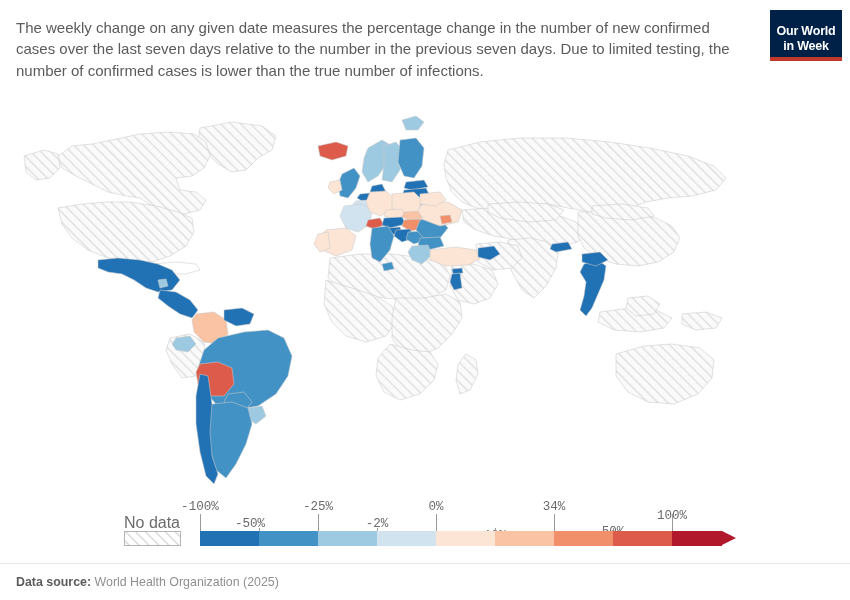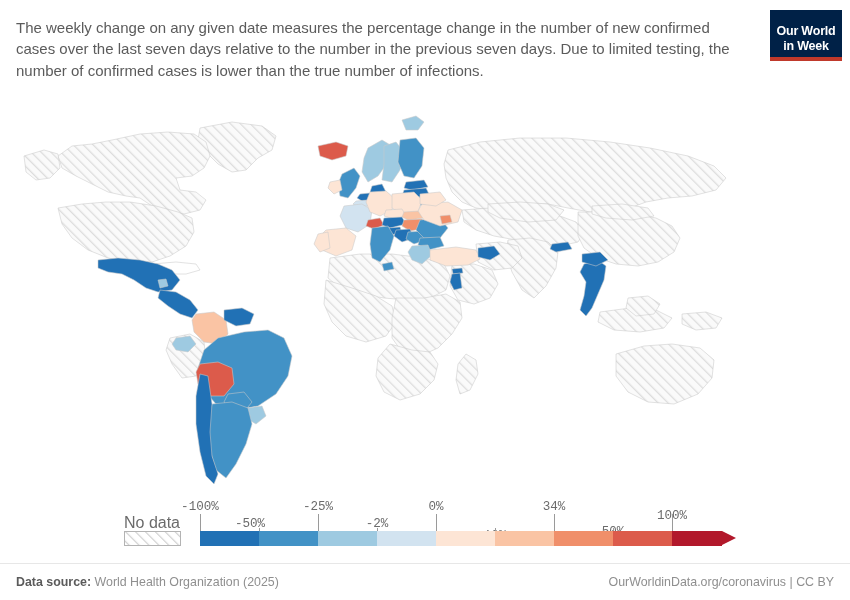--- a/index.html
+++ b/index.html
@@ -375,16 +375,15 @@
   <div class="bin" style="left:554px;  width:59px; background:#f08f6a;"></div>
   <div class="bin" style="left:613px;  width:59px; background:#dc5b4b;"></div>
   <div class="bin" style="left:672px;  width:50px; background:#b2182b;"></div>
   <div id="legend-arrow" style="left:722px; border-left:14px solid #b2182b;"></div>
 
   <div id="footer">
     <div id="source-block">
       <span id="source-label">Data source:</span>
       <span>World Health Organization (2025)</span>
     </div>
-    <div id="footer-right">OurWorldinData.org/coronavirus | CC BY</div>
   </div>
 
 </div>
 
 </body></html>

